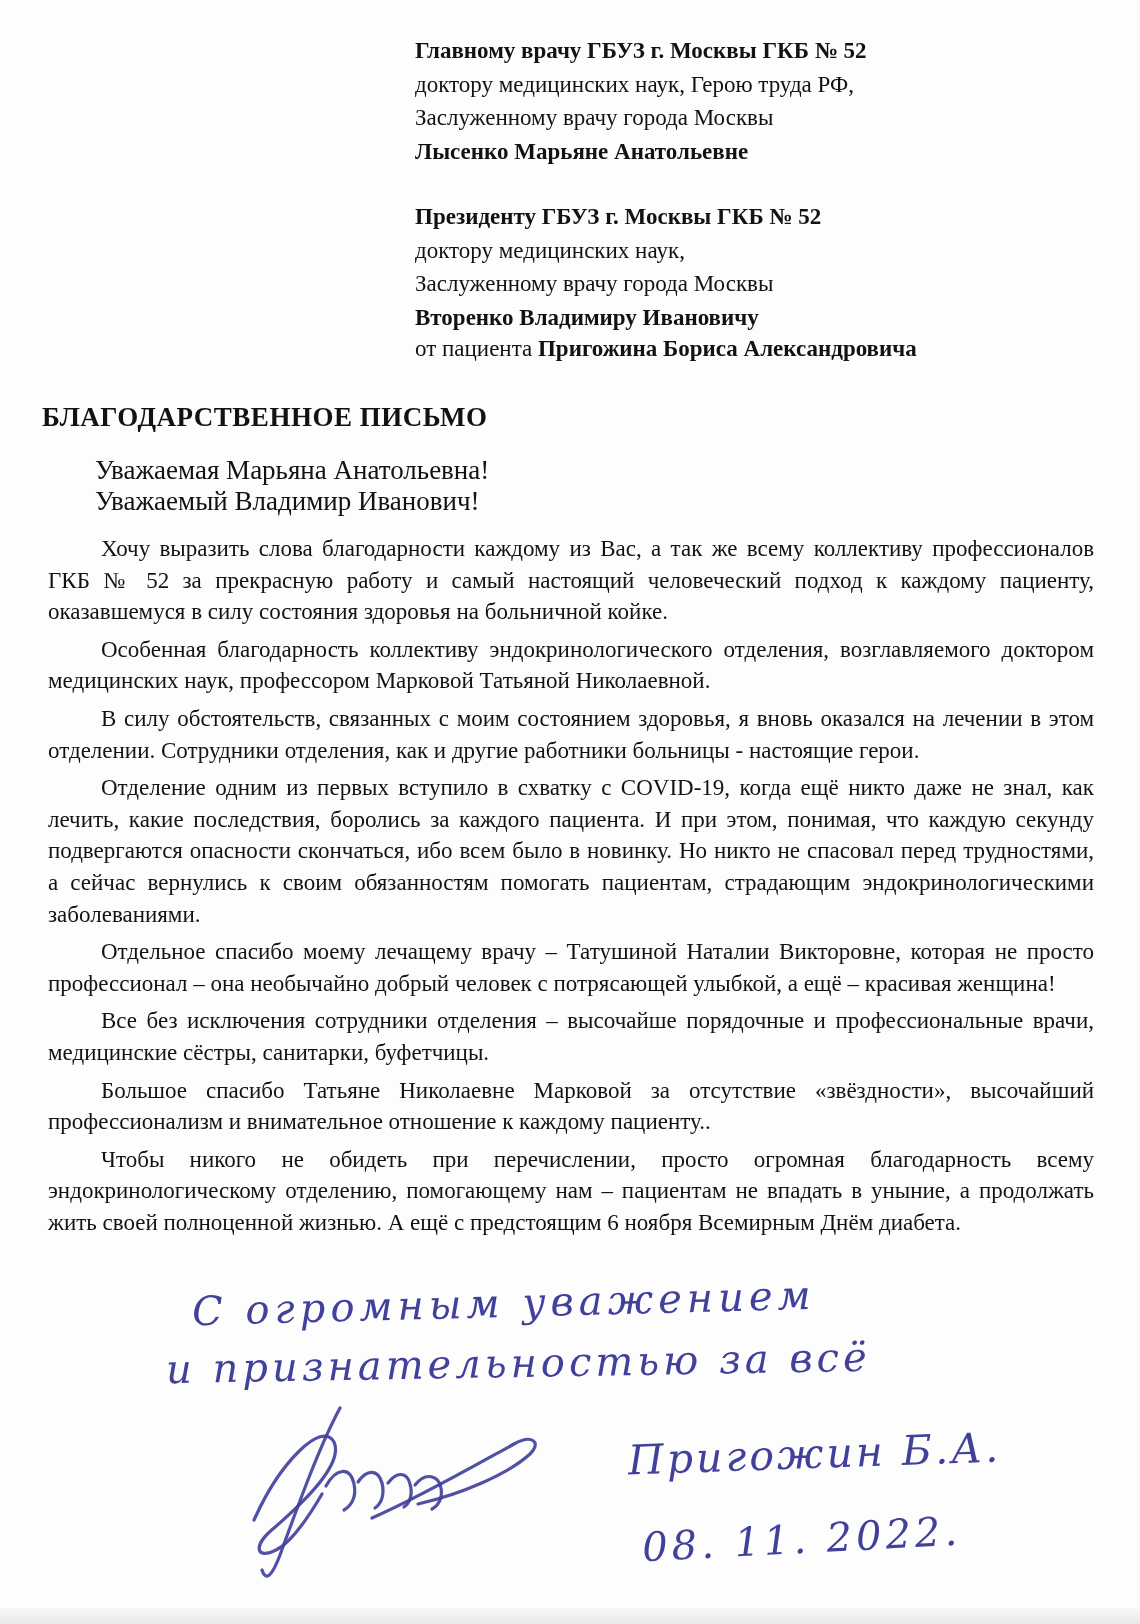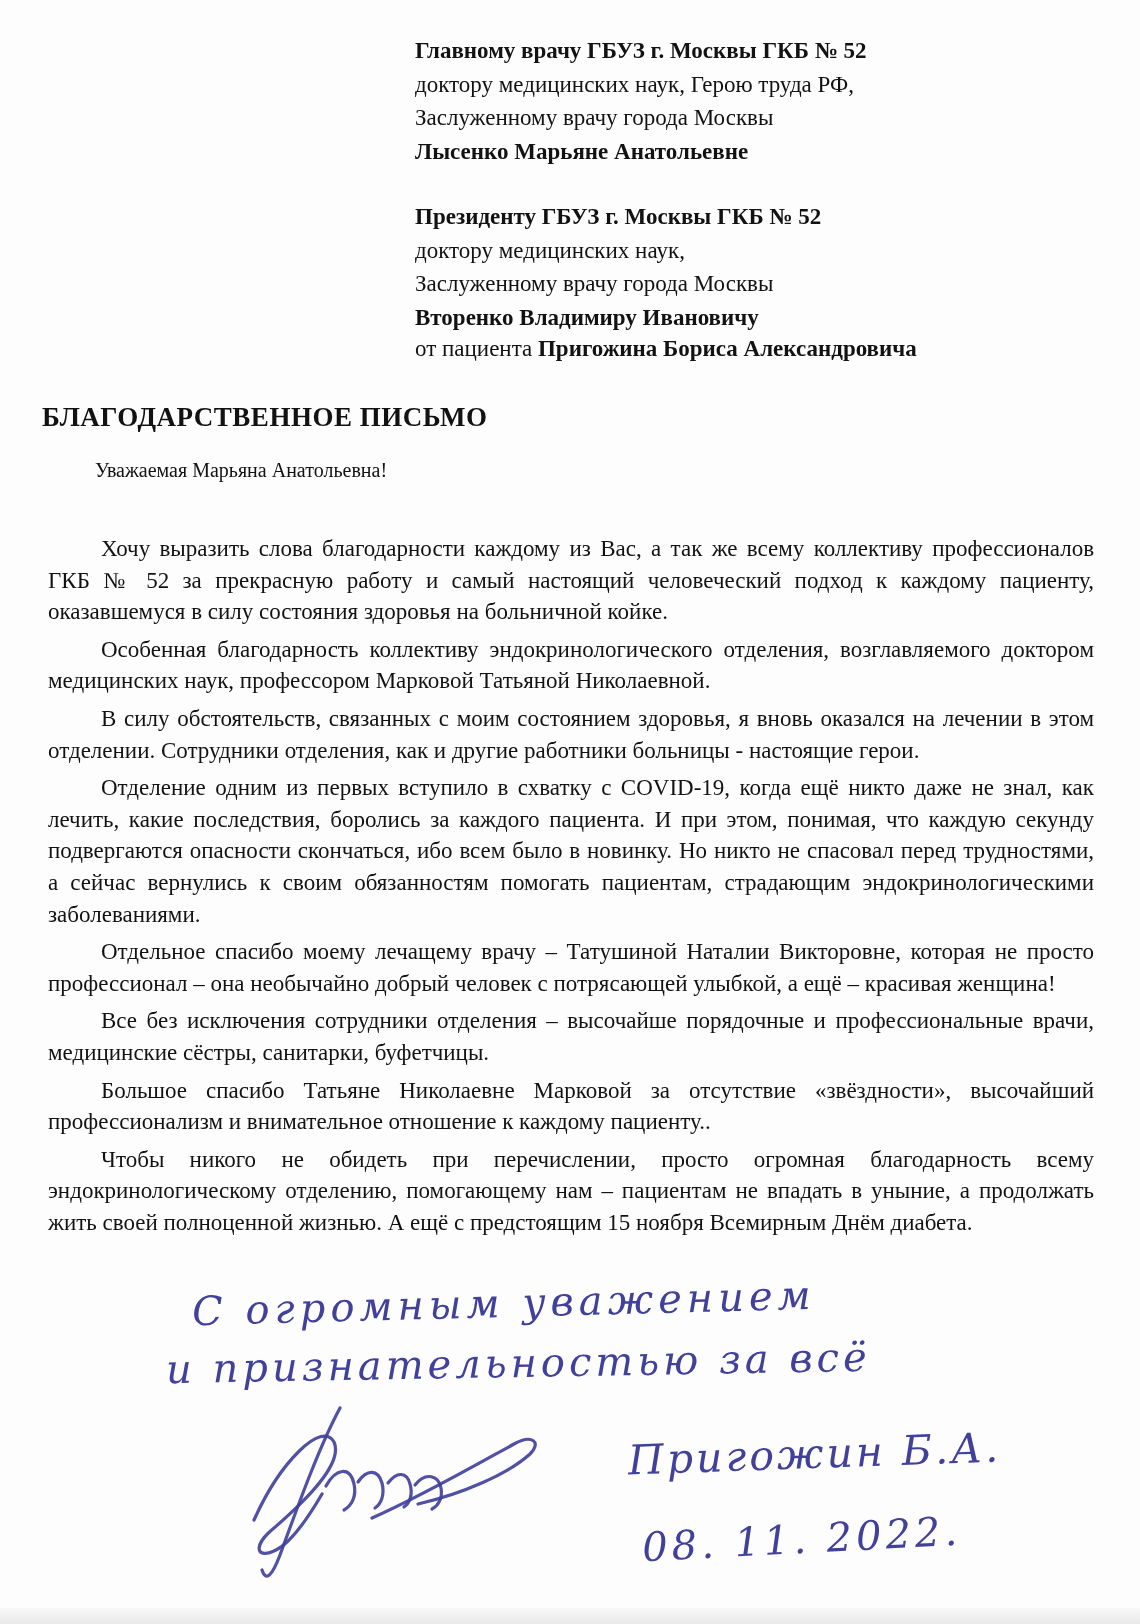--- a/index.html
+++ b/index.html
@@ -39,21 +39,21 @@
     width: 1058px;
     text-align: left;
     font-size: 27px;
     font-weight: bold;
     letter-spacing: 0.5px;
   }
   .salutation {
     position: absolute;
     left: 95px;
     top: 455px;
-    font-size: 20px;
+    font-size: 27px;
     line-height: 30.5px;
   }
   .body-text {
     position: absolute;
     left: 42px;
     top: 527px;
     width: 1058px;
     font-size: 23px;
     line-height: 31.6px;
     text-align: justify;
@@ -114,31 +114,32 @@
   </div>
 
   <div class="from-line">
     <span>от пациента </span><span class="bold">Пригожина Бориса Александровича</span>
   </div>
 
   <div class="title">БЛАГОДАРСТВЕННОЕ ПИСЬМО</div>
 
   <div class="salutation">
     <div>Уважаемая Марьяна Анатольевна!</div>
+    <div>Уважаемый Владимир Иванович!</div>
   </div>
 
   <div class="body-text">
     <p>Хочу выразить слова благодарности каждому из Вас, а так же всему коллективу профессионалов ГКБ № 52 за прекрасную работу и самый настоящий человеческий подход к каждому пациенту, оказавшемуся в силу состояния здоровья на больничной койке.</p>
     <p>Особенная благодарность коллективу эндокринологического отделения, возглавляемого доктором медицинских наук, профессором Марковой Татьяной Николаевной.</p>
     <p>В силу обстоятельств, связанных с моим состоянием здоровья, я вновь оказался на лечении в этом отделении. Сотрудники отделения, как и другие работники больницы - настоящие герои.</p>
     <p>Отделение одним из первых вступило в схватку с COVID-19, когда ещё никто даже не знал, как лечить, какие последствия, боролись за каждого пациента. И при этом, понимая, что каждую секунду подвергаются опасности скончаться, ибо всем было в новинку. Но никто не спасовал перед трудностями, а сейчас вернулись к своим обязанностям помогать пациентам, страдающим эндокринологическими заболеваниями.</p>
     <p>Отдельное спасибо моему лечащему врачу – Татушиной Наталии Викторовне, которая не просто профессионал – она необычайно добрый человек с потрясающей улыбкой, а ещё – красивая женщина!</p>
     <p>Все без исключения сотрудники отделения – высочайше порядочные и профессиональные врачи, медицинские сёстры, санитарки, буфетчицы.</p>
     <p>Большое спасибо Татьяне Николаевне Марковой за отсутствие «звёздности», высочайший профессионализм и внимательное отношение к каждому пациенту..</p>
-    <p>Чтобы никого не обидеть при перечислении, просто огромная благодарность всему эндокринологическому отделению, помогающему нам – пациентам не впадать в уныние, а продолжать жить своей полноценной жизнью. А ещё с предстоящим 15 ноября Всемирным Днём диабета.</p>
+    <p>Чтобы никого не обидеть при перечислении, просто огромная благодарность всему эндокринологическому отделению, помогающему нам – пациентам не впадать в уныние, а продолжать жить своей полноценной жизнью. А ещё с предстоящим 6 ноября Всемирным Днём диабета.</p>
   </div>
 
   <div class="handwriting hw-line1">С огромным уважением</div>
   <div class="handwriting hw-line2">и признательностью за всё</div>
 
   <svg class="scrawl" viewBox="0 0 350 200" xmlns="http://www.w3.org/2000/svg">
     <path d="M 118 18 C 98 55, 78 110, 58 165 C 50 186, 44 192, 40 180"></path>
     <path d="M 32 130 C 58 72, 100 30, 112 52 C 122 74, 82 112, 52 138 C 30 156, 34 170, 54 160 C 70 152, 86 128, 100 104"></path>
     <path d="M 104 96 c 10 -18 24 -20 28 -2 c 3 13 -3 22 -10 26 m 14 -28 c 9 -13 20 -13 24 1 c 3 12 -1 21 -7 25 m 13 -25 c 9 -12 19 -11 22 1 c 3 10 0 19 -6 23 m 11 -22 c 11 -14 24 -9 26 3 c 2 10 -3 18 -9 21"></path>
     <path d="M 196 114 C 240 104, 286 84, 308 64 C 320 52, 310 44, 292 54 C 252 76, 196 108, 150 128"></path>

